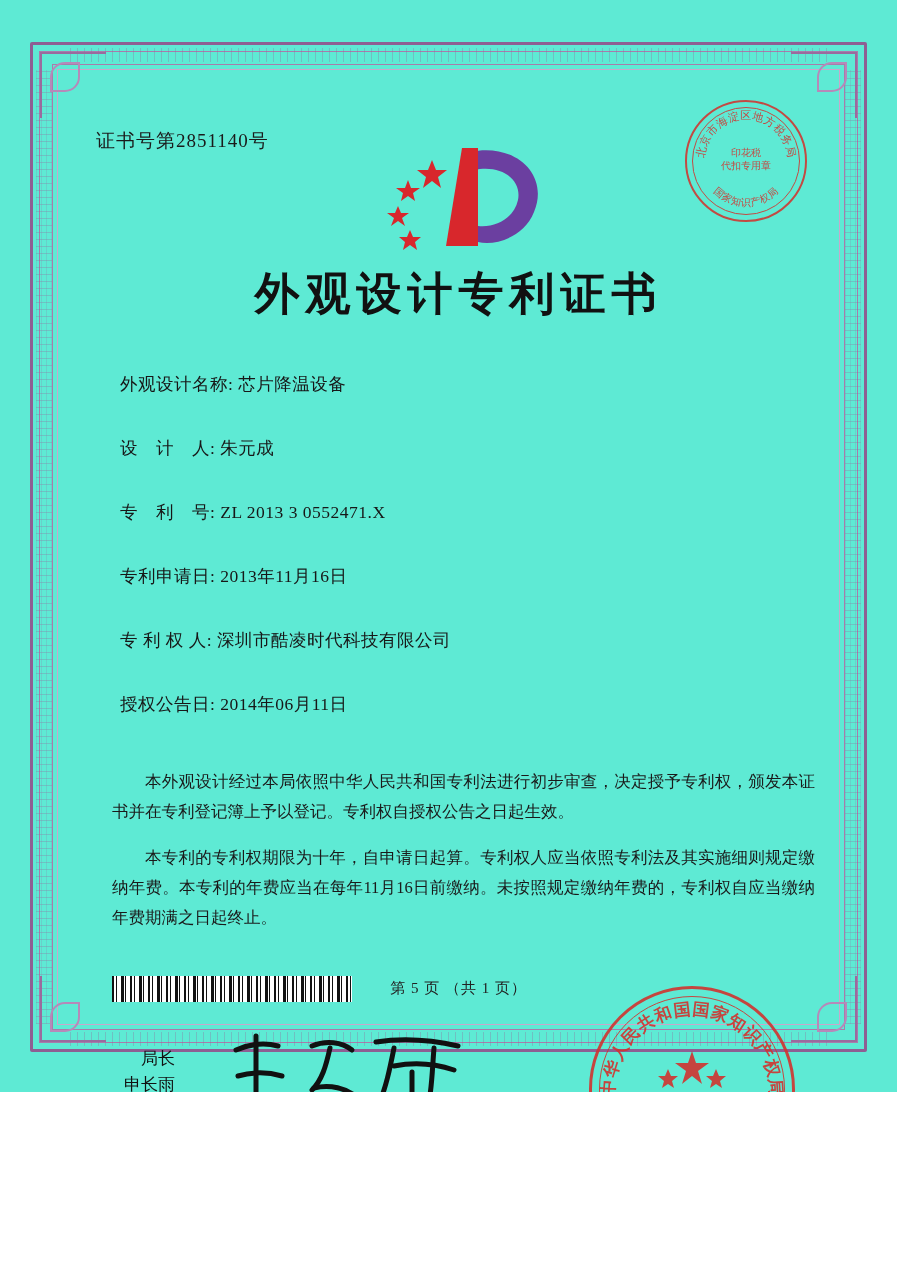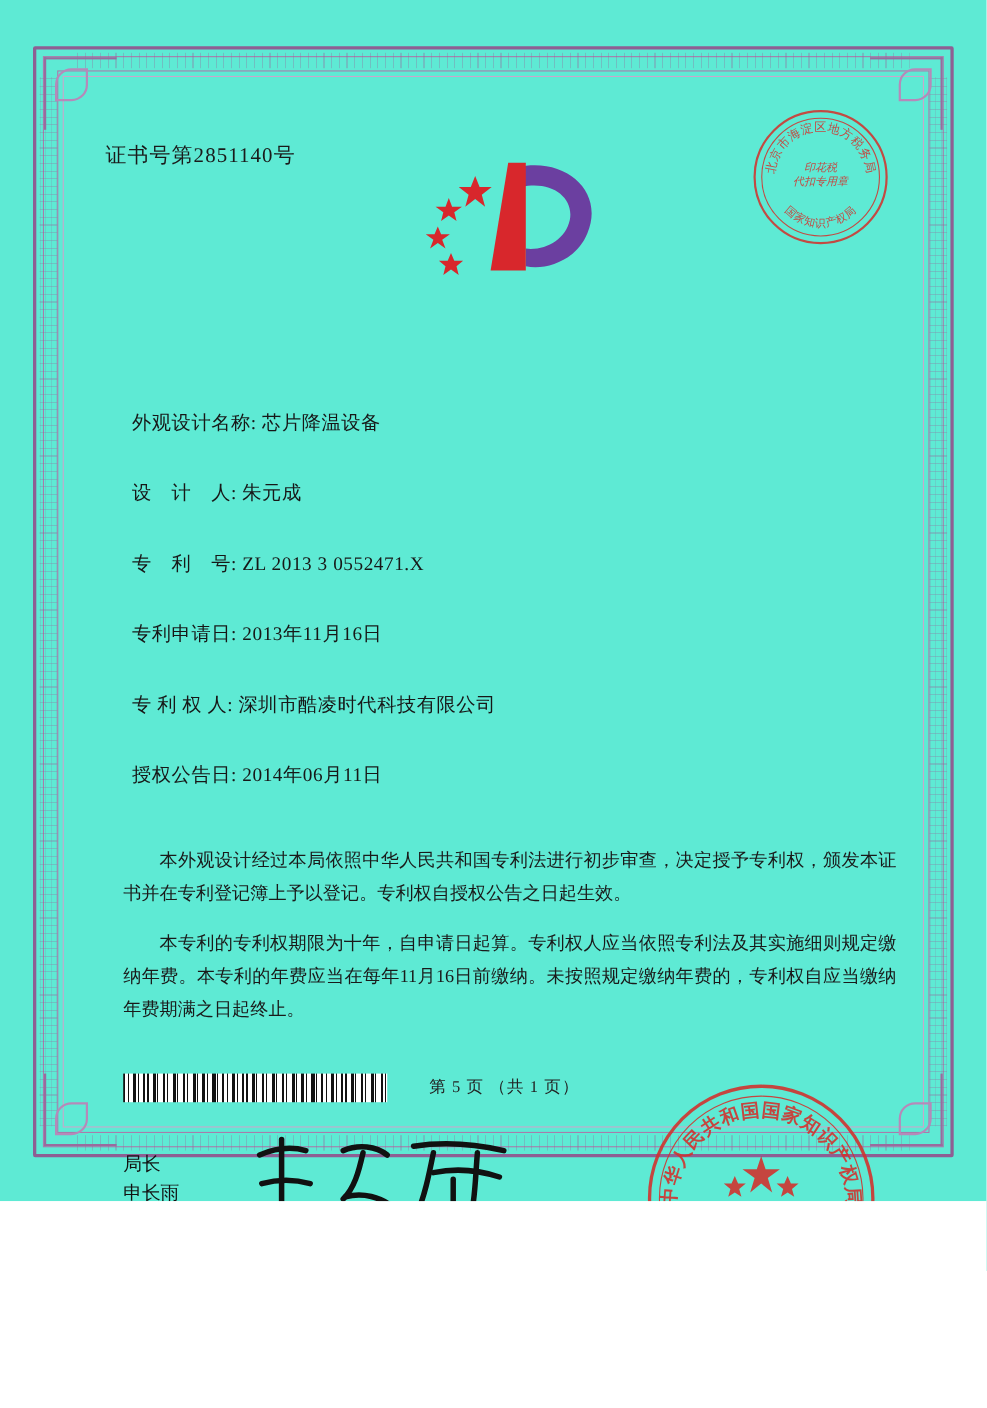--- a/index.html
+++ b/index.html
@@ -150,21 +150,20 @@
   }
   .stamp-top .center-text {
     position: absolute;
     left: 0;
     top: 44px;
     width: 118px;
     text-align: center;
     font-size: 10px;
     line-height: 13px;
     font-family: "Liberation Sans", sans-serif;
-    font-style: italic;
   }
 
   .title {
     position: absolute;
     left: 0;
     right: 0;
     top: 168px;
     text-align: center;
     font-size: 45px;
     font-weight: bold;
@@ -212,25 +211,26 @@
     background-image: repeating-linear-gradient(
       90deg,
       #111 0 2px, #fff 2px 4px, #111 4px 5px, #fff 5px 9px,
       #111 9px 12px, #fff 12px 13px, #111 13px 14px, #fff 14px 18px
     );
   }
 
   
   .sig-block {
     position: absolute;
-    left: 16px;
+    left: 28px;
     top: 950px;
     font-size: 17px;
     line-height: 26px;
     color: #111;
+    text-align: right;
   }
   .signature {
     position: absolute;
     left: 130px;
     top: 932px;
     width: 260px;
     height: 90px;
   }
   .signature svg { display: block; }
 
@@ -336,20 +336,21 @@
         <text fill="#d1342f" font-size="10" letter-spacing="0.5">
           <textPath href="#botArc" startOffset="50%" text-anchor="middle">国家知识产权局</textPath>
         </text>
       </svg>
       <div class="center-text">
         <div>印花税</div>
         <div>代扣专用章</div>
       </div>
     </div>
 
+    <div class="title">外观设计专利证书</div>
 
     <div class="fields">
       <div class="field">
         <span>外观设计名称:</span>
         <span>芯片降温设备</span>
       </div>
       <div class="field">
         <span>设　计　人:</span>
         <span>朱元成</span>
       </div>

